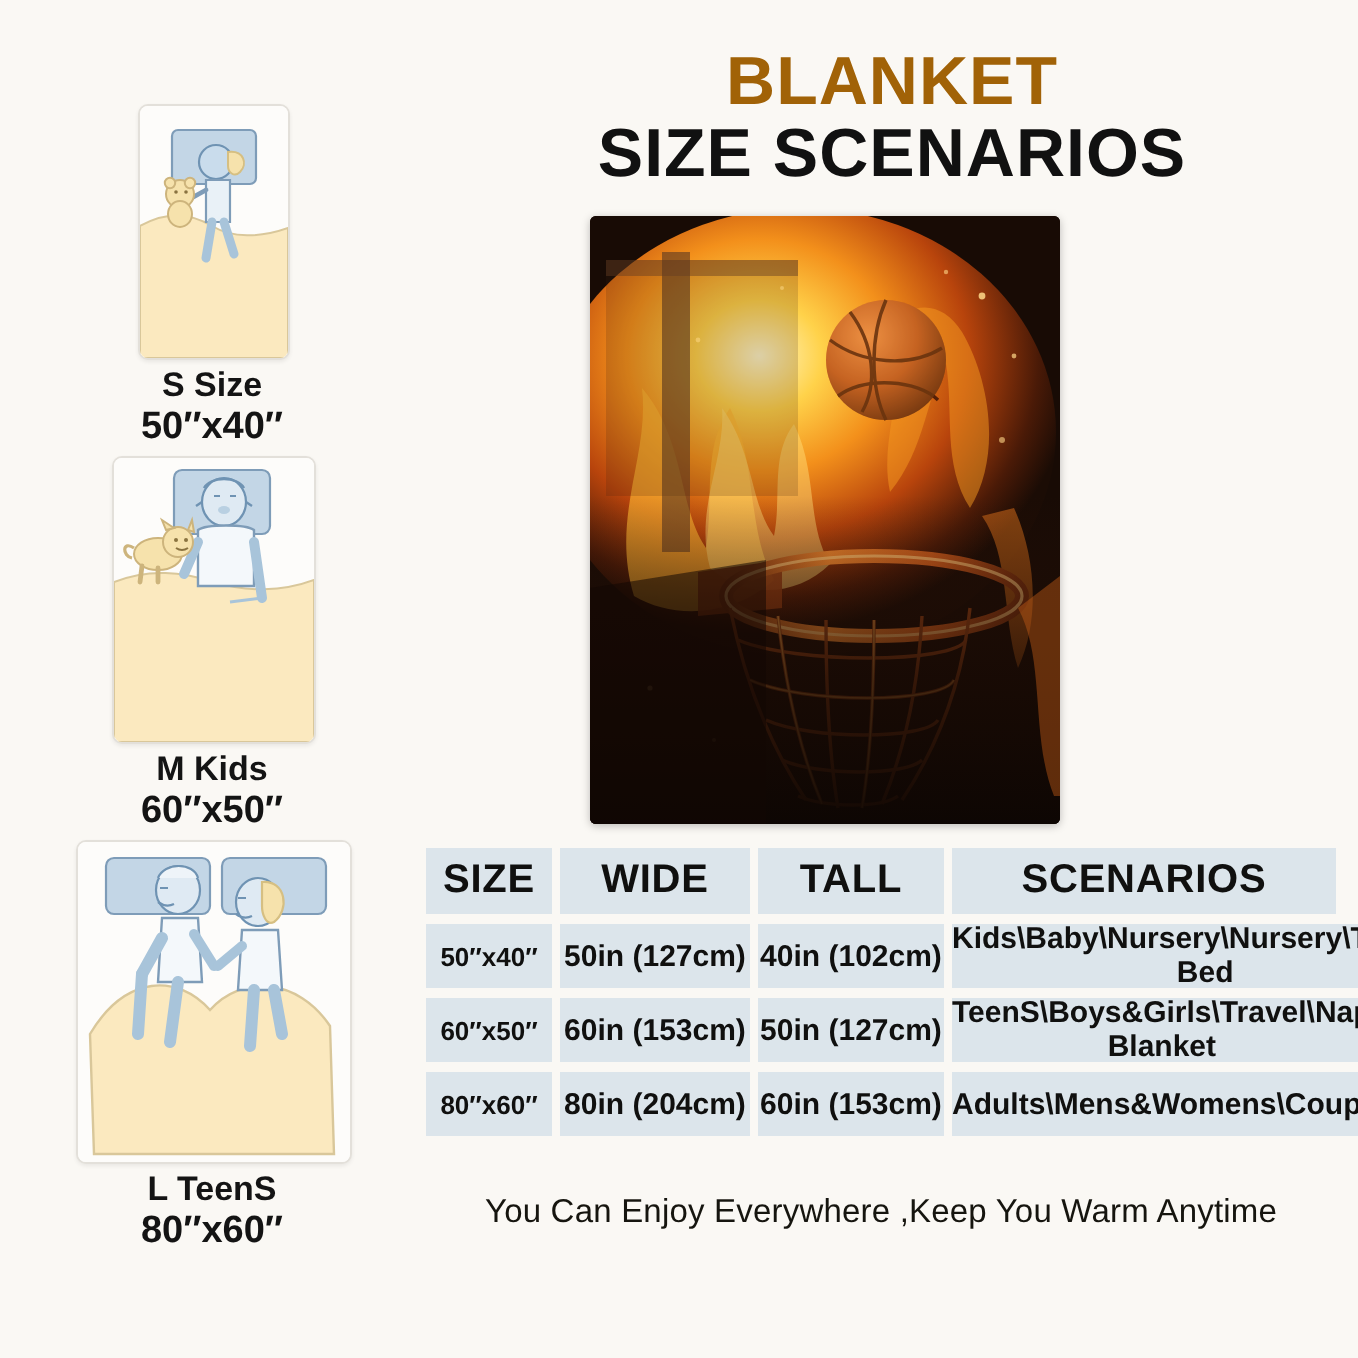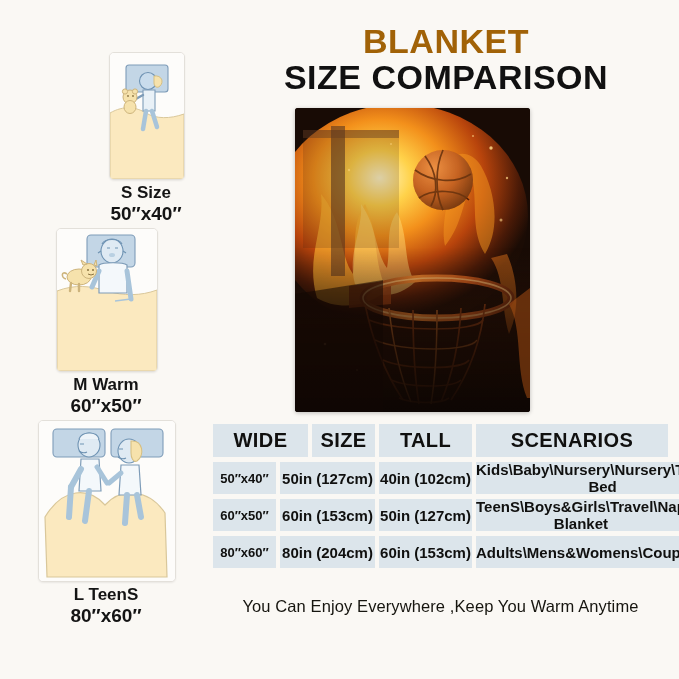--- a/index.html
+++ b/index.html
@@ -93,26 +93,26 @@
     letter-spacing:.1px;
   }
 </style>
 </head>
 <body>
 
 <div class="stage">
 
   <div class="title-block">
     <div class="title-line1">BLANKET</div>
-    <div class="title-line2">SIZE COMPARISON</div>
+    <div class="title-line2">SIZE SCENARIOS</div>
   </div>
 
   <div class="size-col">
 
-    <div class="size-item" style="top:52px;margin-left:40px;">
+    <div class="size-item" style="top:52px;">
       <div class="size-art" style="width:74px;height:126px;">
         <div class="bed-card">
           <svg viewBox="0 0 74 126" preserveAspectRatio="none">
             <rect x="0" y="0" width="74" height="126" fill="#fdfcfa"></rect>
 
             <rect x="16" y="12" width="42" height="27" rx="3" fill="#c3d6e6" stroke="#7e9cb8" stroke-width="1.1"></rect>
 
             <path d="M0 60 C14 52 26 54 36 60 C46 66 60 66 74 61 L74 126 L0 126 Z" fill="#fbe9bf" stroke="#d9c79a" stroke-width="1"></path>
 
             <circle cx="38" cy="28" r="8.5" fill="#c9dcec" stroke="#6f93b3" stroke-width="1.1"></circle>
@@ -171,21 +171,21 @@
               <path d="M37 36 L39 31 L40 37 Z" fill="#f6e2ac" stroke="#cdb47c" stroke-width="1"></path>
               <circle cx="31" cy="41" r="1" fill="#8a7340"></circle>
               <circle cx="36" cy="41" r="1" fill="#8a7340"></circle>
               <path d="M31 45 Q34 47 37 45" fill="none" stroke="#8a7340" stroke-width="1"></path>
               <path d="M14 54 L13 62 M22 55 L22 62" stroke="#cdb47c" stroke-width="2.4" stroke-linecap="round"></path>
               <path d="M10 45 C4 41 4 49 9 50" fill="none" stroke="#cdb47c" stroke-width="1.6"></path>
             </g>
           </svg>
         </div>
       </div>
-      <div class="size-label">M Warm</div>
+      <div class="size-label">M Kids</div>
       <div class="size-dim">60″x50″</div>
     </div>
 
     <div class="size-item" style="top:420px;">
       <div class="size-art" style="width:136px;height:160px;">
         <div class="bed-card">
           <svg viewBox="0 0 136 160" preserveAspectRatio="none">
             <rect x="0" y="0" width="136" height="160" fill="#fdfcfa"></rect>
 
             <rect x="14" y="8" width="52" height="28" rx="4" fill="#c3d6e6" stroke="#7e9cb8" stroke-width="1.1"></rect>
@@ -317,22 +317,22 @@
 
       <path d="M0 186 L88 172 L88 304 L0 304 Z" fill="#120803" opacity=".55"></path>
 
       <path d="M214 196 C228 222 220 260 232 290 L235 290 L235 180 Z" fill="#c25a16" opacity=".45"></path>
     </svg>
   </div>
 
   <div class="table">
 
     <div class="trow head">
+      <div class="tcell c0">SIZE</div>
       <div class="tcell c1">WIDE</div>
-      <div class="tcell c0">SIZE</div>
       <div class="tcell c2">TALL</div>
       <div class="tcell c3">SCENARIOS</div>
     </div>
 
     <div class="trow body">
       <div class="tcell c0">50″x40″</div>
       <div class="tcell c1">50in (127cm)</div>
       <div class="tcell c2">40in (102cm)</div>
       <div class="tcell c3">Kids\Baby\Nursery\Nursery\Toddler Bed</div>
     </div>

